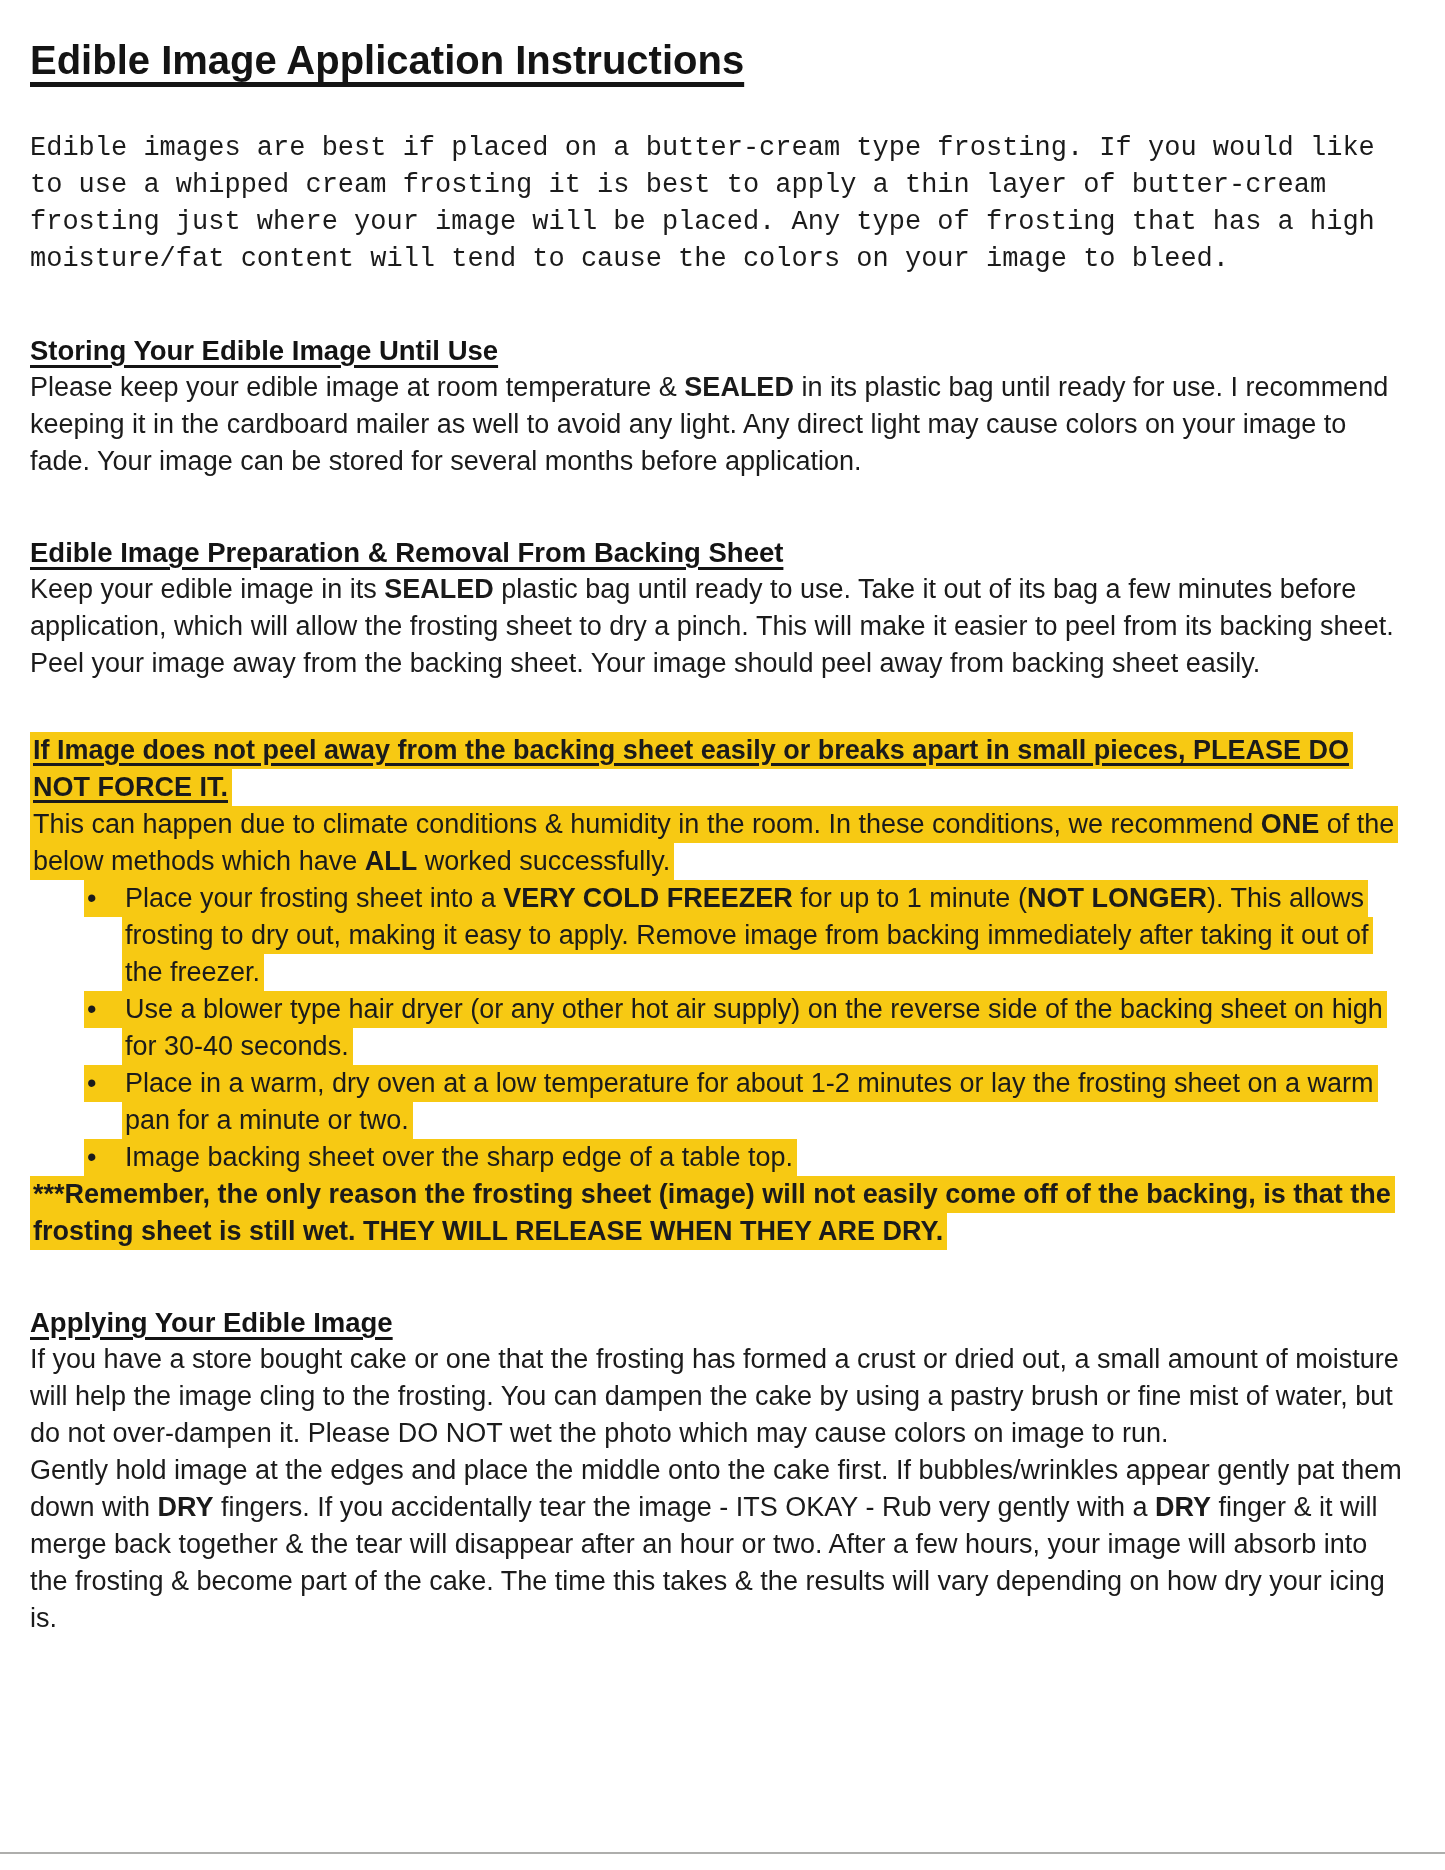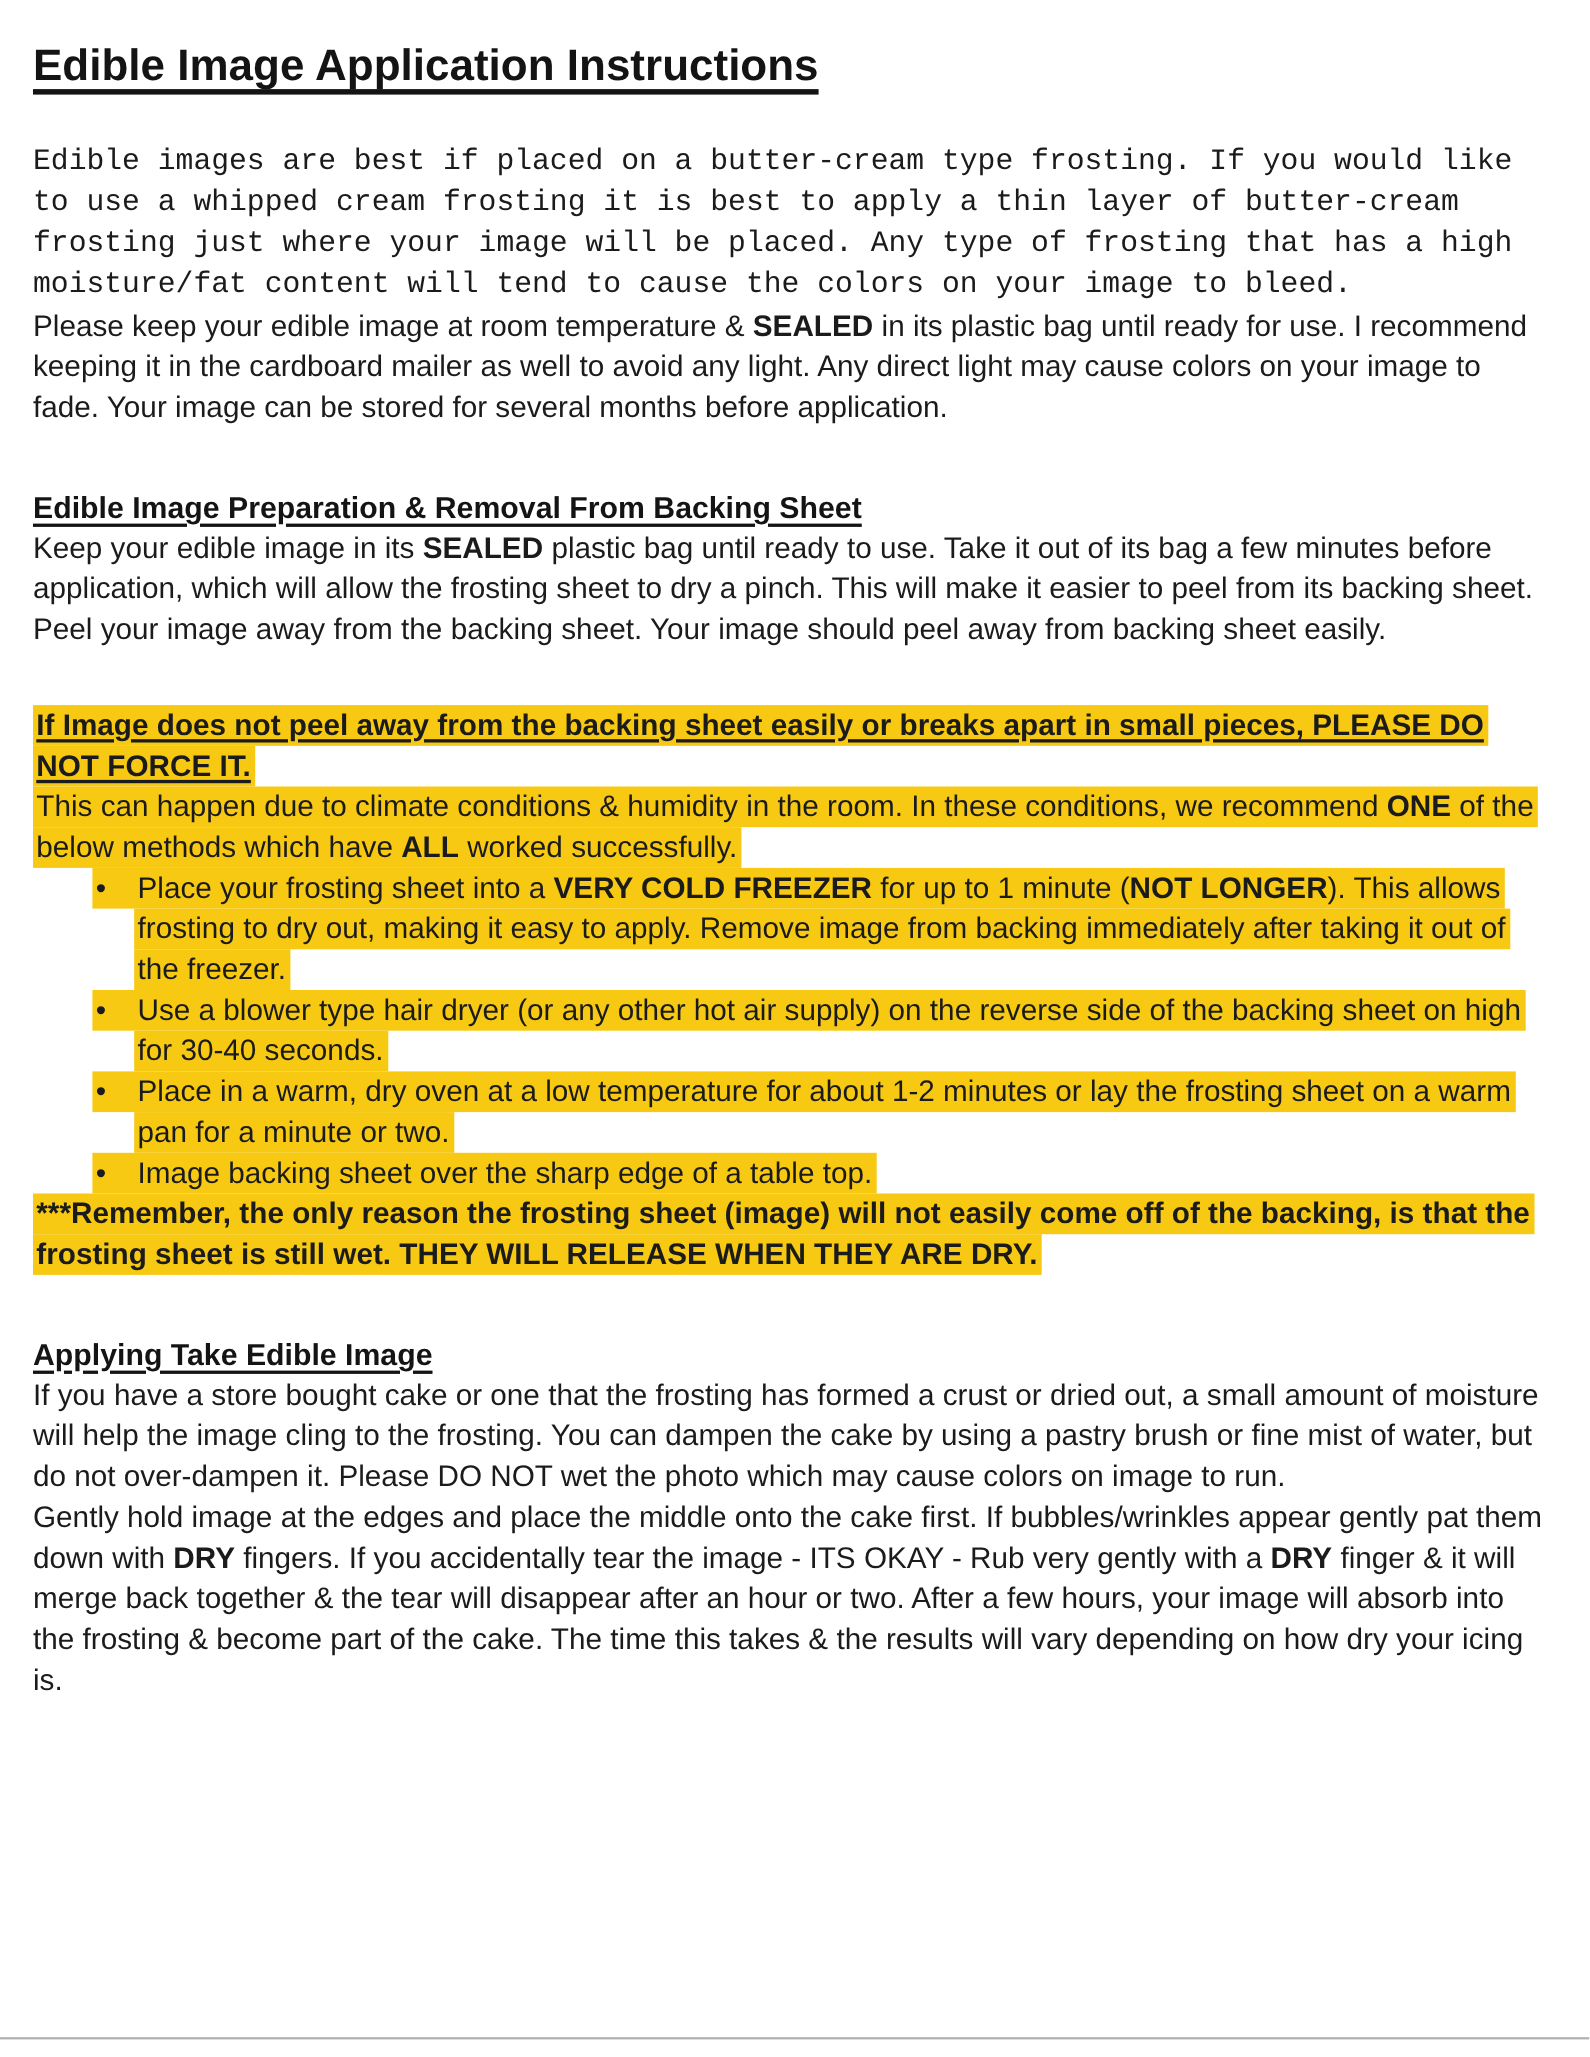--- a/index.html
+++ b/index.html
@@ -85,20 +85,21 @@
 </head>
 <body>
 
 <div class="page">
 
   <h1 class="doc-title"><span class="t-underline">Edible Image Application Instructions</span></h1>
 
   <p class="txt intro"><span>Edible images are best if placed on a butter-cream type frosting. If you would like to use a whipped cream frosting it is best to apply a thin layer of butter-cream frosting  just where your image will be placed. Any type of frosting that has a high moisture/fat content will tend to cause the colors on your image to bleed.</span></p>
 
   <section>
+    <h2 class="sec-heading"><span class="h-underline">Storing Your Edible Image Until Use</span></h2>
     <p class="txt"><span>Please keep your edible image at room temperature &amp; </span><span class="b">SEALED</span><span> in its plastic bag until ready for use. I recommend keeping it in the cardboard mailer as well to avoid any light. Any direct light may cause colors on your image to fade. Your image can be stored for several months before application.</span></p>
   </section>
 
   <section>
     <h2 class="sec-heading"><span class="h-underline">Edible Image Preparation &amp; Removal From Backing Sheet</span></h2>
     <p class="txt"><span>Keep your edible image in its </span><span class="b">SEALED</span><span> plastic bag until ready to use. Take it out of its bag a few minutes before application, which will allow the frosting sheet to dry a pinch. This will make it easier to peel from its backing sheet. Peel your image away from the backing sheet. Your image should peel away from backing sheet easily.</span></p>
   </section>
 
   <section class="warning-block">
     <p class="txt"><span class="hl b u">If Image does not peel away from the backing sheet easily or breaks apart in small pieces, PLEASE DO NOT FORCE IT.</span></p>
@@ -108,19 +109,19 @@
       <p class="bullet-item"><span class="hl"><span class="bullet">•</span><span>Place your frosting sheet into a </span><span class="b">VERY COLD FREEZER</span><span> for up to 1 minute (</span><span class="b">NOT LONGER</span><span>). This allows frosting to dry out, making it easy to apply. Remove image from backing immediately after taking it out of the freezer.</span></span></p>
       <p class="bullet-item"><span class="hl"><span class="bullet">•</span><span>Use a blower type hair dryer (or any other hot air supply) on the reverse side of the backing sheet on high for 30-40 seconds.</span></span></p>
       <p class="bullet-item"><span class="hl"><span class="bullet">•</span><span>Place in a warm, dry oven at a low temperature for about 1-2 minutes or lay the frosting sheet on a warm pan for a minute or two.</span></span></p>
       <p class="bullet-item"><span class="hl"><span class="bullet">•</span><span>Image backing sheet over the sharp edge of a table top.</span></span></p>
     </div>
 
     <p class="txt"><span class="hl b">***Remember, the only reason the frosting sheet (image) will not easily come off of the backing, is that the frosting sheet is still wet. THEY WILL RELEASE WHEN THEY ARE DRY.</span></p>
   </section>
 
   <section>
-    <h2 class="sec-heading"><span class="h-underline">Applying Take Edible Image</span></h2>
+    <h2 class="sec-heading"><span class="h-underline">Applying Your Edible Image</span></h2>
     <p class="txt"><span>If you have a store bought cake or one that the frosting has formed a crust or dried out, a small amount of moisture will help the image cling to the frosting. You can dampen the cake by using a pastry brush or fine mist of water, but do not over-dampen it. Please DO NOT wet the photo which may cause colors on image to run.</span></p>
     <p class="txt"><span>Gently hold image at the edges and place the middle onto the cake first. If bubbles/wrinkles appear gently pat them down with </span><span class="b">DRY</span><span> fingers. If you accidentally tear the image - ITS OKAY - Rub very gently with a </span><span class="b">DRY</span><span> finger &amp; it will merge back together &amp; the tear will disappear after an hour or two. After a few hours, your image will absorb into the frosting &amp; become part of the cake. The time this takes &amp; the results will vary depending on how dry your icing is.</span></p>
   </section>
 
   <div class="bottom-rule"></div>
 </div>
 
 </body></html>

